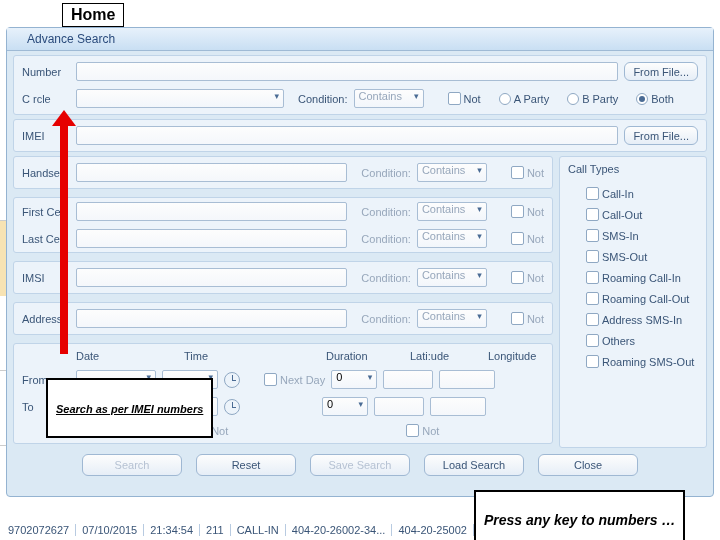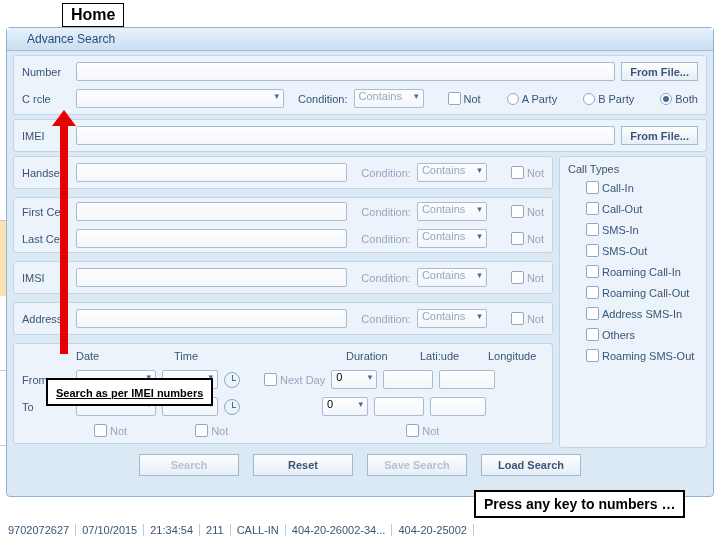--- a/index.html
+++ b/index.html
@@ -6,45 +6,45 @@
 body { background: #fff; width: 720px; height: 540px; overflow: hidden; position: relative; }
 .home-tab { position: absolute; top: 3px; left: 62px; border: 1px solid #000; background: #fff; padding: 2px 8px; font-weight: bold; font-size: 16px; }
 .panel { position: absolute; top: 27px; left: 6px; right: 6px; height: 470px; background: #dbe9f4; border: 1px solid #94b3d1; border-radius: 4px; }
 .panel-header { background: linear-gradient(#e7f1fb, #c9dff3); border-bottom: 1px solid #9fbad5; padding: 4px 20px; color: #2a4b7c; font-size: 12px; }
 .panel-body { padding: 4px 6px; position: relative; height: calc(100% - 24px); }
 .group { background: #ecf3fa; border: 1px solid #c0d4e8; border-radius: 3px; margin-bottom: 4px; padding: 6px 8px; display: flex; flex-wrap: wrap; align-items: center; gap: 4px 6px; }
 .lbl { color: #3a5577; width: 48px; display: inline-block; }
 .input { background: linear-gradient(#fdfdfd,#f4f7fb); border: 1px solid #a8bdd4; height: 19px; border-radius: 2px; }
 .dropdown { background: linear-gradient(#fdfdfd,#f2f6fb); border: 1px solid #a8bdd4; height: 19px; border-radius: 2px; position: relative; }
 .dropdown::after { content: "▾"; position: absolute; right: 4px; top: 1px; font-size: 9px; color: #4a6b94; }
-.btn { background: linear-gradient(#fdfdfd,#e6eef7); border: 1px solid #9fb8d3; border-radius: 0; height: 22px; padding: 0 10px; color: #3a5577; display: inline-flex; align-items: center; justify-content: center; font-weight: bold; }
+.btn { background: linear-gradient(#fdfdfd,#e6eef7); border: 1px solid #9fb8d3; border-radius: 6px; height: 22px; padding: 0 10px; color: #3a5577; display: inline-flex; align-items: center; justify-content: center; }
 .btn-sm { height: 19px; padding: 0 8px; }
 .chk { display: inline-flex; align-items: center; gap: 3px; color: #3a5577; margin-left: 18px; }
 .box { width: 13px; height: 13px; border: 1px solid #8fa8c3; background: #fff; border-radius: 2px; display: inline-block; }
-.radio-row { display: inline-flex; align-items: center; gap: 3px; color: #3a5577; margin-left: 20px; }
+.radio-row { display: inline-flex; align-items: center; gap: 3px; color: #3a5577; margin-left: 12px; }
 .circ { width: 12px; height: 12px; border: 1px solid #8fa8c3; border-radius: 50%; background: #fff; position: relative; display: inline-block; }
 .circ.sel::after { content: ""; position: absolute; inset: 2px; border-radius: 50%; background: #4a6b94; }
 .mid { display: flex; gap: 6px; align-items: stretch; }
 .mid-left { flex: 1; display: flex; flex-direction: column; gap: 4px; }
 .mid-right { width: 148px; background: #ecf3fa; border: 1px solid #c0d4e8; border-radius: 3px; padding: 6px 8px; }
-.mid-right .head { color: #3a5577; margin-bottom: 6px; }
+.mid-right .head { color: #3a5577; margin-bottom: 12px; }
 .mid-right .chk { display: flex; margin-bottom: 8px; }
 .row { display: flex; align-items: center; gap: 6px; }
 .cond-lbl { color: #3a5577; margin-left: 8px; }
 .dis { color: #97a7bb !important; }
 .dtcols { display: flex; gap: 6px; align-items: center; }
 .dtcols .lbl2 { color: #3a5577; }
 .clock { width: 16px; height: 16px; border: 1px solid #8fa8c3; border-radius: 50%; position: relative; display: inline-block; }
 .clock::before { content: ""; position: absolute; left: 7px; top: 2px; width: 1px; height: 5px; background: #4a6b94; }
 .clock::after { content: ""; position: absolute; left: 7px; top: 7px; width: 4px; height: 1px; background: #4a6b94; }
 .btm { display: flex; gap: 14px; justify-content: center; margin-top: 6px; }
 .btm .btn { width: 100px; }
 .arrow { position: absolute; left: 60px; top: 126px; width: 8px; height: 228px; background: #e60000; }
 .arrow::before { content: ""; position: absolute; top: -16px; left: -8px; border-left: 12px solid transparent; border-right: 12px solid transparent; border-bottom: 16px solid #e60000; }
-.callout { position: absolute; background: #fff; border: 2px solid #000; padding: 4px 8px; font-weight: bold; font-size: 14px; }
+.callout { position: absolute; background: #fff; border: 2px solid #000; padding: 20px 8px; font-weight: bold; font-size: 14px; font-style: italic; }
 .callout.search { top: 378px; left: 46px; }
 .callout.press { top: 490px; left: 474px; }
 .callout u { text-decoration: underline; }
 .footer { position: absolute; bottom: 4px; left: 8px; right: 8px; display: flex; gap: 4px; color: #3a5577; font-size: 10px; }
 .footer span { border-right: 1px solid #b8cbe1; padding-right: 6px; margin-right: 2px; }
 .left-strip { position: absolute; left: 0; top: 146px; width: 6px; height: 300px; display: flex; flex-direction: column; }
 .left-strip div { flex: 1; }
 .ls1 { background: #f7e3b3; }
 .ls2 { background: #fff; border-bottom: 1px solid #ccc; }
 .disabled-btn { color: #b6c2d3; }
@@ -144,21 +144,21 @@
           <div class="input" style="flex:1"></div>
           <span class="cond-lbl dis">Condition:</span>
           <div class="dropdown" style="width:70px"><span class="dis" style="padding-left:4px">Contains</span></div>
           <label class="chk dis">
               <span class="box"></span>
               <span>Not</span>
             </label>
         </div>
 
         <div class="group">
-          <div class="dtcols" style="width:100%;gap:18px;padding-left:54px">
+          <div class="dtcols" style="width:100%;gap:28px;padding-left:54px">
             <span class="lbl2" style="width:80px">Date</span>
             <span class="lbl2" style="width:80px">Time</span>
             <span style="flex:1"></span>
             <span class="lbl2" style="width:56px">Duration</span>
             <span class="lbl2" style="width:50px">Lati:ude</span>
             <span class="lbl2" style="width:56px">Longitude</span>
           </div>
           <div class="dtcols" style="width:100%;margin-top:4px">
             <span class="lbl">From</span>
             <div class="dropdown" style="width:80px"></div>
@@ -239,20 +239,21 @@
             <span>Roaming SMS-Out</span>
           </label>
       </div>
     </div>
 
     <div class="btm">
       <button class="btn disabled-btn">Search</button>
       <button class="btn">Reset</button>
       <button class="btn disabled-btn">Save Search</button>
       <button class="btn">Load Search</button>
+      <button class="btn">Close</button>
     </div>
 
   </div>
 </div>
 
 <div class="left-strip">
   <div class="ls2"></div>
     <div class="ls1"></div>
     <div class="ls2"></div>
     <div class="ls2"></div>

